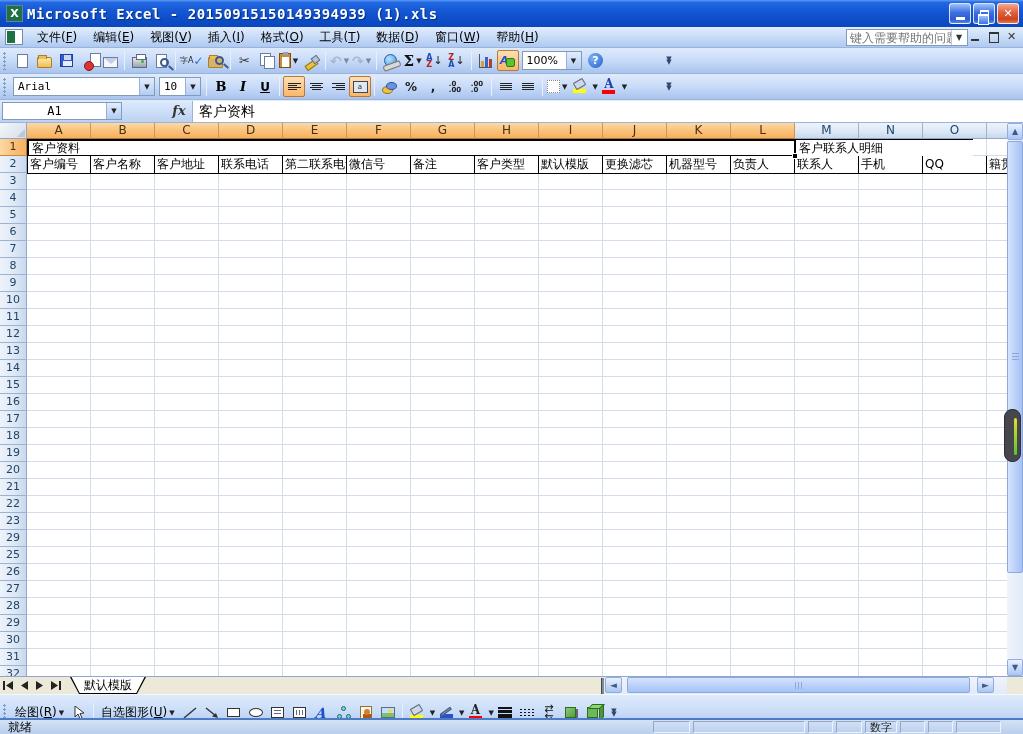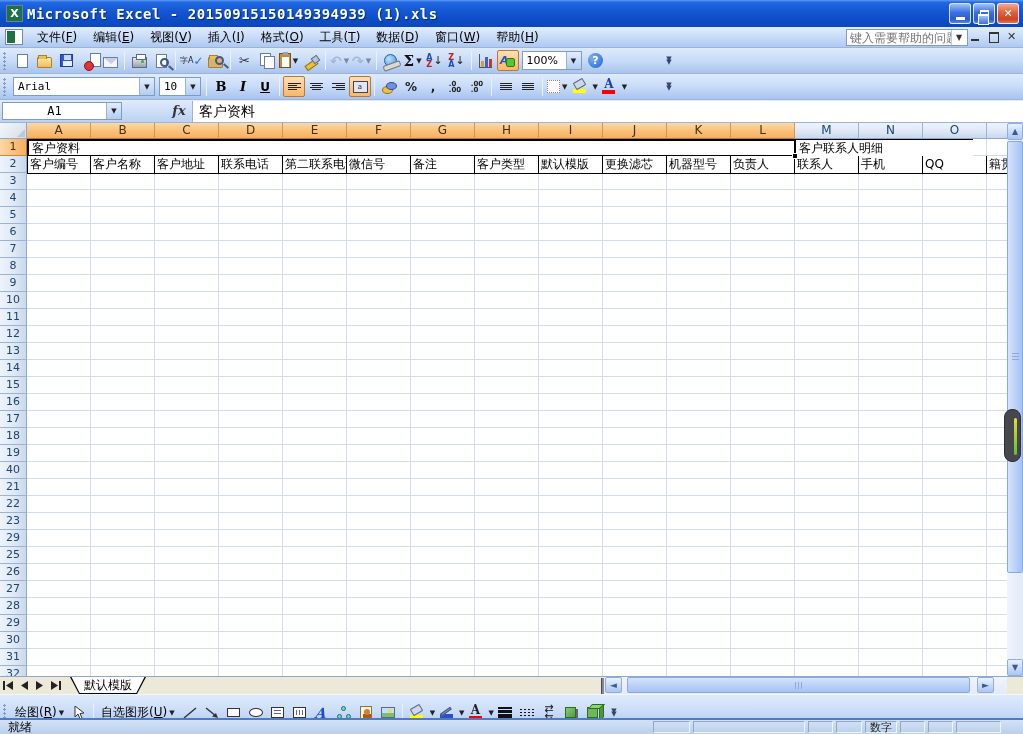--- a/index.html
+++ b/index.html
@@ -524,21 +524,21 @@
         <div class="rowh">10</div>
         <div class="rowh">11</div>
         <div class="rowh">12</div>
         <div class="rowh">13</div>
         <div class="rowh">14</div>
         <div class="rowh">15</div>
         <div class="rowh">16</div>
         <div class="rowh">17</div>
         <div class="rowh">18</div>
         <div class="rowh">19</div>
-        <div class="rowh">40</div>
+        <div class="rowh">20</div>
         <div class="rowh">21</div>
         <div class="rowh">22</div>
         <div class="rowh">23</div>
         <div class="rowh">29</div>
         <div class="rowh">25</div>
         <div class="rowh">26</div>
         <div class="rowh">27</div>
         <div class="rowh">28</div>
         <div class="rowh">29</div>
         <div class="rowh">30</div>

